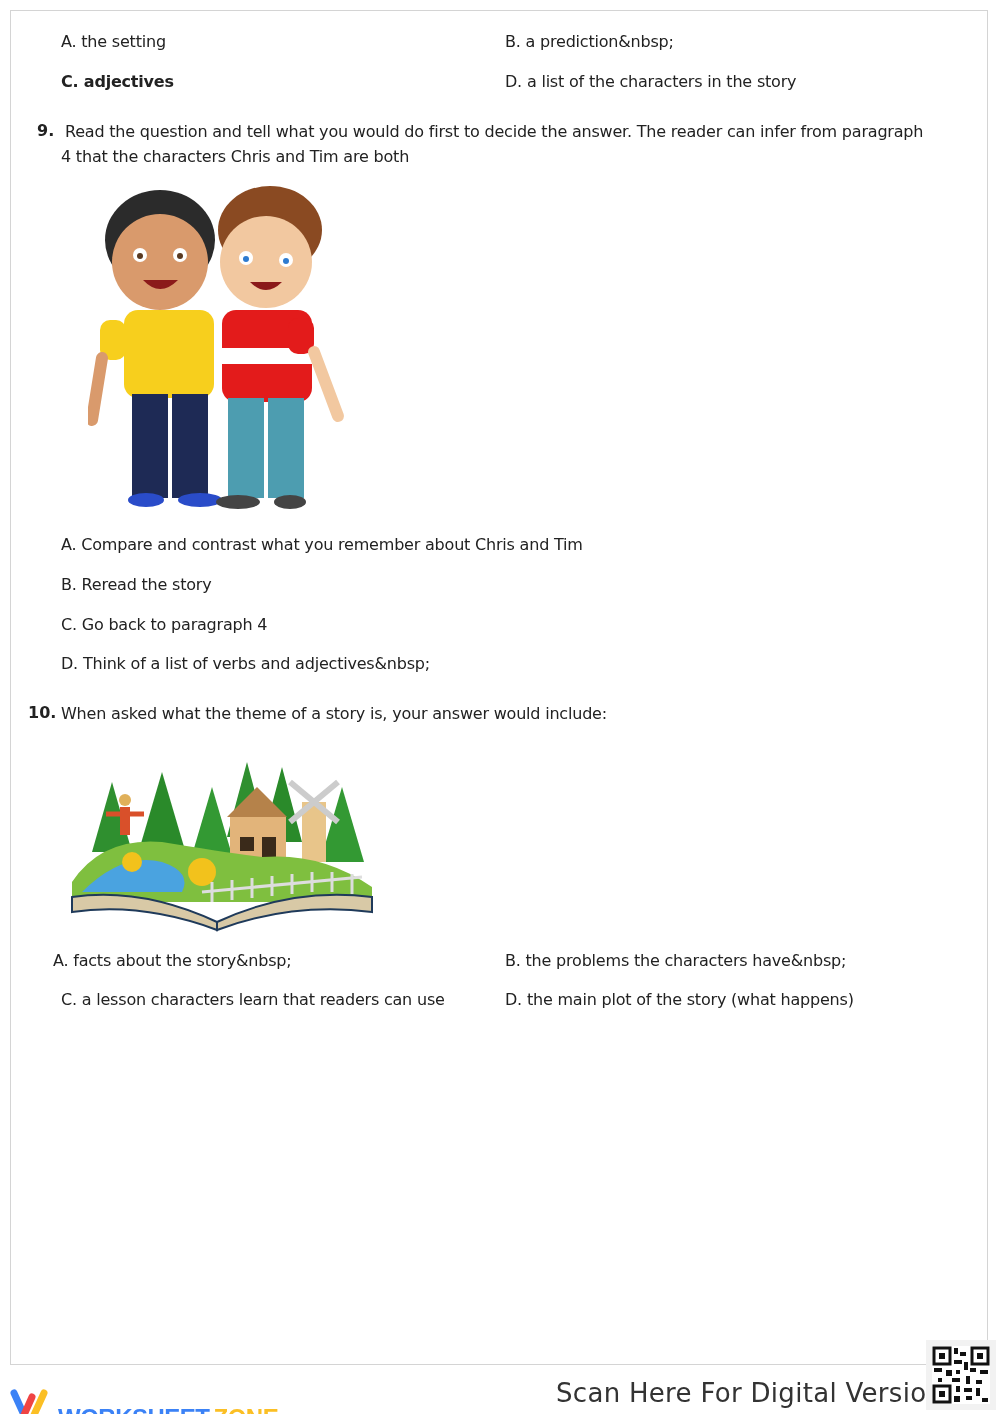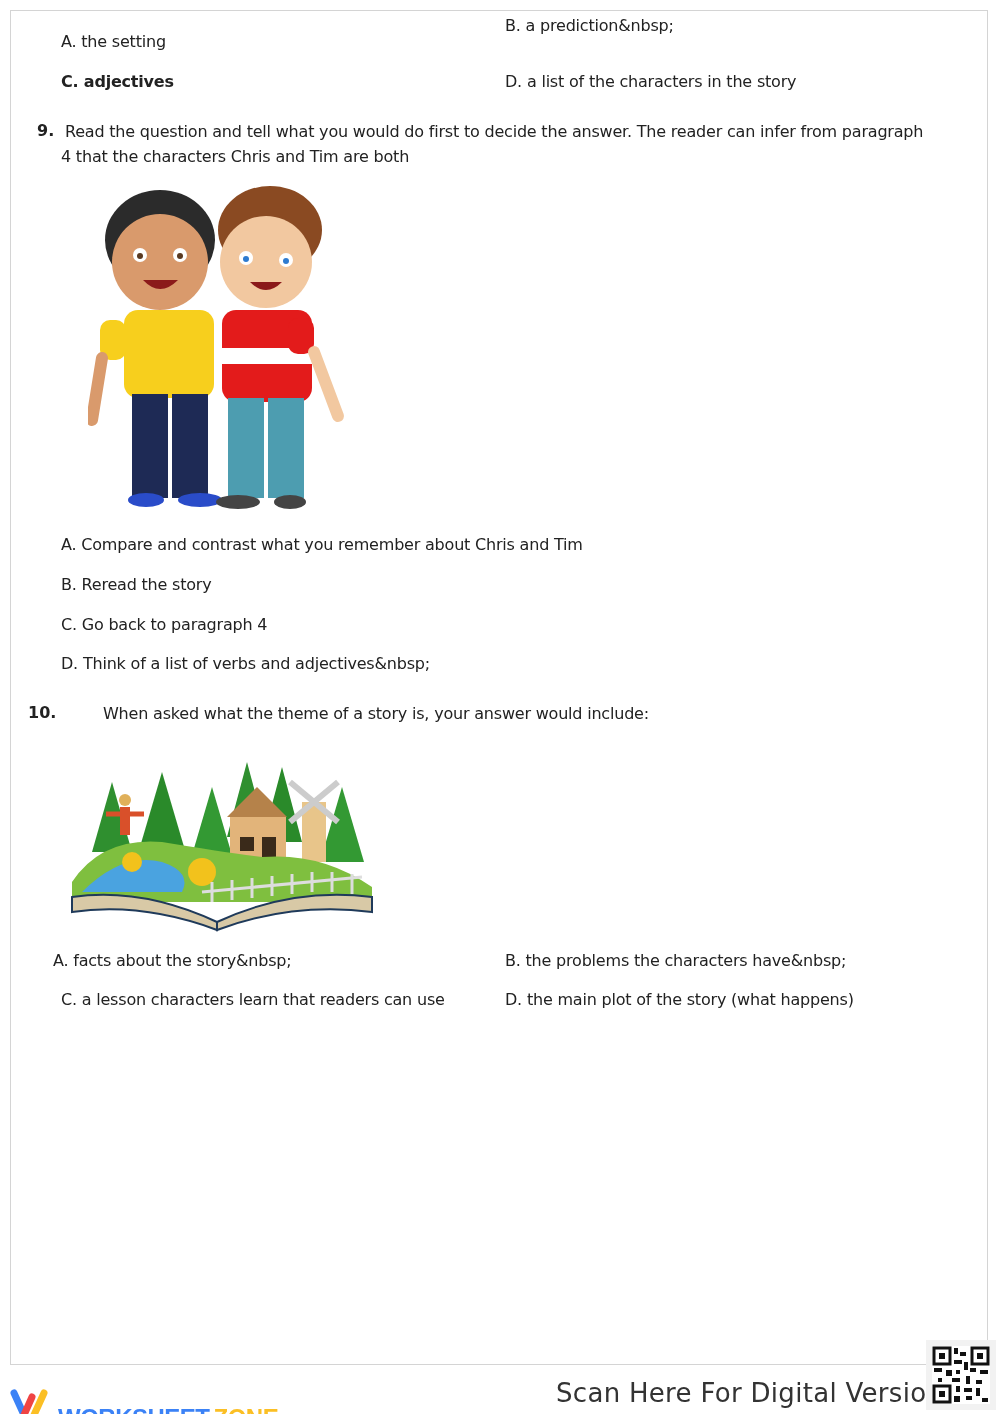--- a/index.html
+++ b/index.html
@@ -17,21 +17,21 @@
   .logo-b { color:#fbbf24; margin-left:4px; }
   .scan { position:absolute; left:556px; top:1378px; font-size:26px; color:#333; letter-spacing:0.3px; }
   .qr { position:absolute; left:926px; top:1340px; width:70px; height:70px; background:#f2f2f2; }
 </style>
 </head>
 <body>
 
 <div class="frame"></div>
 
 <div class="opt" style="left:61px;top:32px;">A. the setting</div>
-<div class="opt" style="left:505px;top:16px;">B. a prediction&amp;nbsp;</div>
+<div class="opt" style="left:505px;top:32px;">B. a prediction&amp;nbsp;</div>
 <div class="opt" style="left:61px;top:72px;font-weight:bold;">C. adjectives</div>
 <div class="opt" style="left:505px;top:72px;">D. a list of the characters in the story</div>
 
 <div class="qnum" style="left:37px;top:121px;">9.</div>
 <div class="qtext" style="left:65px;top:119px;">Read the question and tell what you would do first to decide the answer. The reader can infer from paragraph</div>
 <div class="qtext" style="left:61px;top:144px;">4 that the characters Chris and Tim are both</div>
 
 <div class="img-box" style="left:88px;top:180px;width:262px;height:340px;">
   <svg width="262" height="340" viewBox="0 0 262 340">
 
@@ -67,21 +67,21 @@
     <ellipse cx="202" cy="322" rx="16" ry="7" fill="#444"></ellipse>
   </svg>
 </div>
 
 <div class="opt" style="left:61px;top:535px;">A. Compare and contrast what you remember about Chris and Tim</div>
 <div class="opt" style="left:61px;top:575px;">B. Reread the story</div>
 <div class="opt" style="left:61px;top:615px;">C. Go back to paragraph 4</div>
 <div class="opt" style="left:61px;top:654px;">D. Think of a list of verbs and adjectives&amp;nbsp;</div>
 
 <div class="qnum" style="left:28px;top:703px;">10.</div>
-<div class="qtext" style="left:61px;top:701px;margin-left:42px;">When asked what the theme of a story is,  your answer would include:</div>
+<div class="qtext" style="left:61px;top:701px;">When asked what the theme of a story is,  your answer would include:</div>
 
 <div class="img-box" style="left:62px;top:742px;width:320px;height:190px;">
   <svg width="320" height="190" viewBox="0 0 320 190">
 
     <polygon points="50,40 30,110 70,110" fill="#2f8f2f"></polygon>
     <polygon points="100,30 75,115 125,115" fill="#2a8a2a"></polygon>
     <polygon points="150,45 128,120 172,120" fill="#339933"></polygon>
     <polygon points="185,20 165,95 205,95" fill="#2f8f2f"></polygon>
     <polygon points="220,25 200,100 240,100" fill="#2a8a2a"></polygon>
     <polygon points="280,45 258,120 302,120" fill="#339933"></polygon>

